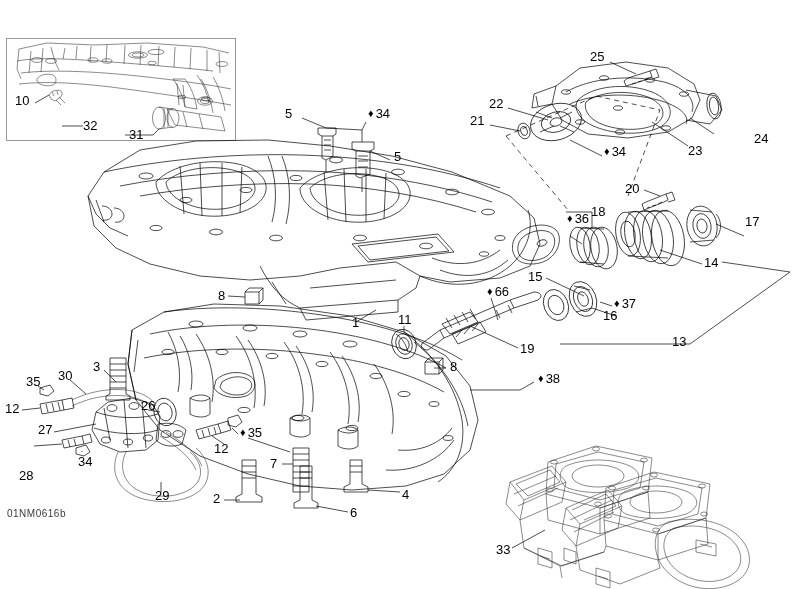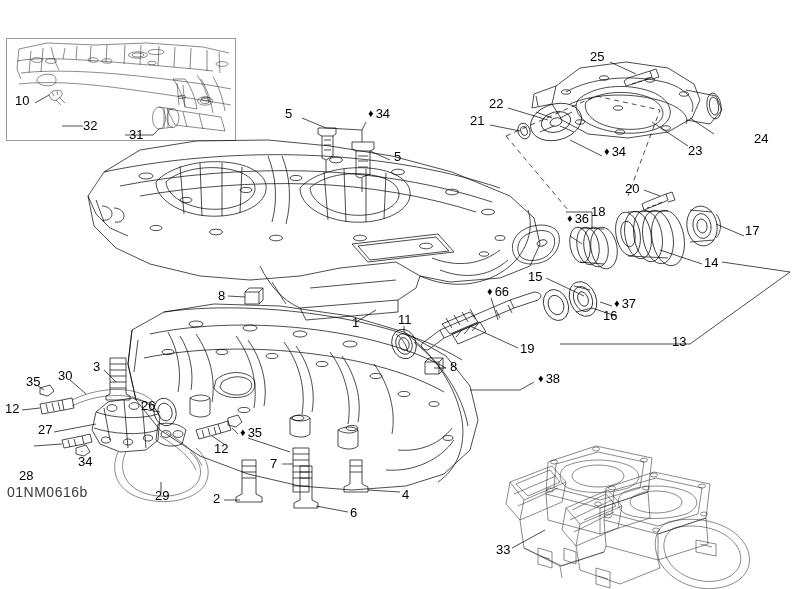--- a/index.html
+++ b/index.html
@@ -60,22 +60,22 @@
   .callout.d::before{
     content:"\2666";
     font-size:11px;
     margin-right:2px;
     position:relative;
     top:-1px;
   }
   
   #sheet-code{
     position:absolute;
-    left:7px; top:484px;
-    font-size:14px;
+    left:7px; top:508px;
+    font-size:10px;
     color:#3a3a3a;
     letter-spacing:0.5px;
     font-family:"Liberation Sans", sans-serif;
   }
   svg{display:block;}
   .ln{fill:none;stroke:#000000;stroke-width:0.7;}
   .thin{fill:none;stroke:#2b2b2b;stroke-width:0.55;}
   .lead{fill:none;stroke:#000;stroke-width:0.7;}
 </style>
 </head>
@@ -667,21 +667,21 @@
   <div class="callout" style="left:590px;top:50px;">25</div>
   <div class="callout" style="left:489px;top:97px;">22</div>
   <div class="callout" style="left:470px;top:114px;">21</div>
   <div class="callout" style="left:738px;top:132px;margin-left:16px;">24</div>
   <div class="callout" style="left:688px;top:144px;">23</div>
   <div class="callout d" style="left:604px;top:145px;">34</div>
 
   <div class="callout" style="left:625px;top:182px;">20</div>
   <div class="callout" style="left:547px;top:205px;margin-left:44px;">18</div>
   <div class="callout d" style="left:567px;top:212px;">36</div>
-  <div class="callout" style="left:745px;top:224px;">17</div>
+  <div class="callout" style="left:745px;top:215px;">17</div>
   <div class="callout" style="left:704px;top:256px;">14</div>
   <div class="callout" style="left:528px;top:270px;">15</div>
   <div class="callout d" style="left:487px;top:285px;">66</div>
   <div class="callout d" style="left:614px;top:297px;">37</div>
   <div class="callout" style="left:603px;top:309px;">16</div>
   <div class="callout" style="left:672px;top:335px;">13</div>
   <div class="callout" style="left:520px;top:342px;">19</div>
 
   <div class="callout" style="left:218px;top:289px;">8</div>
   <div class="callout" style="left:352px;top:316px;">1</div>

